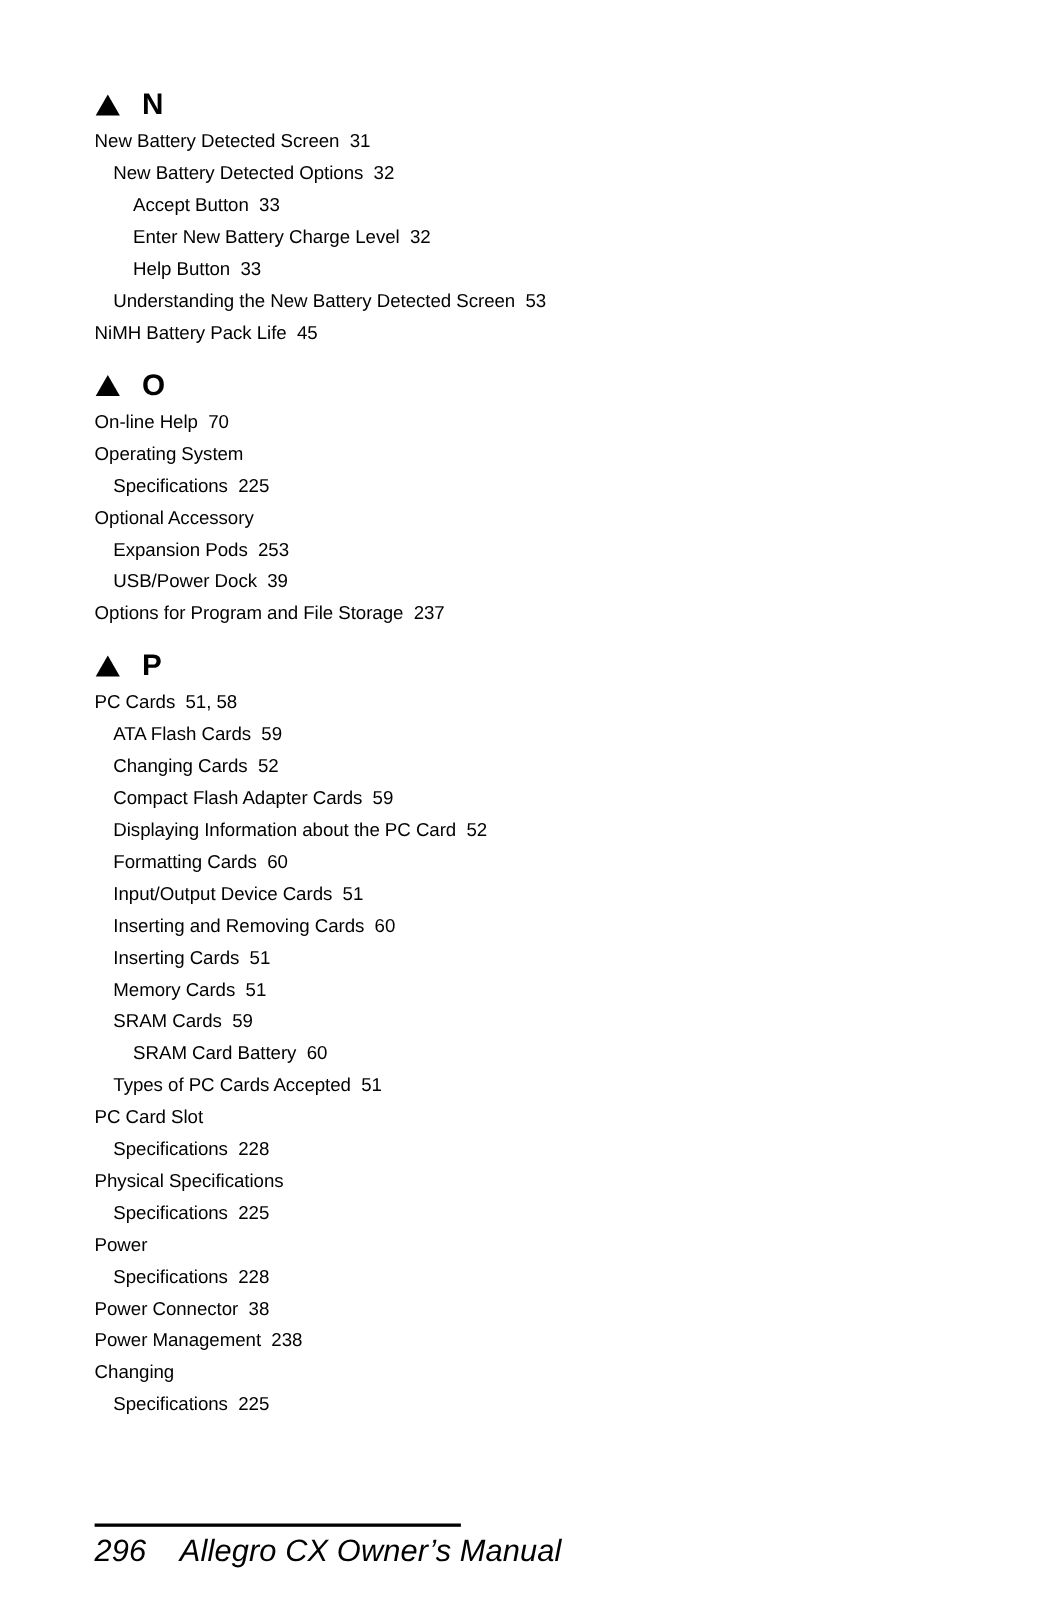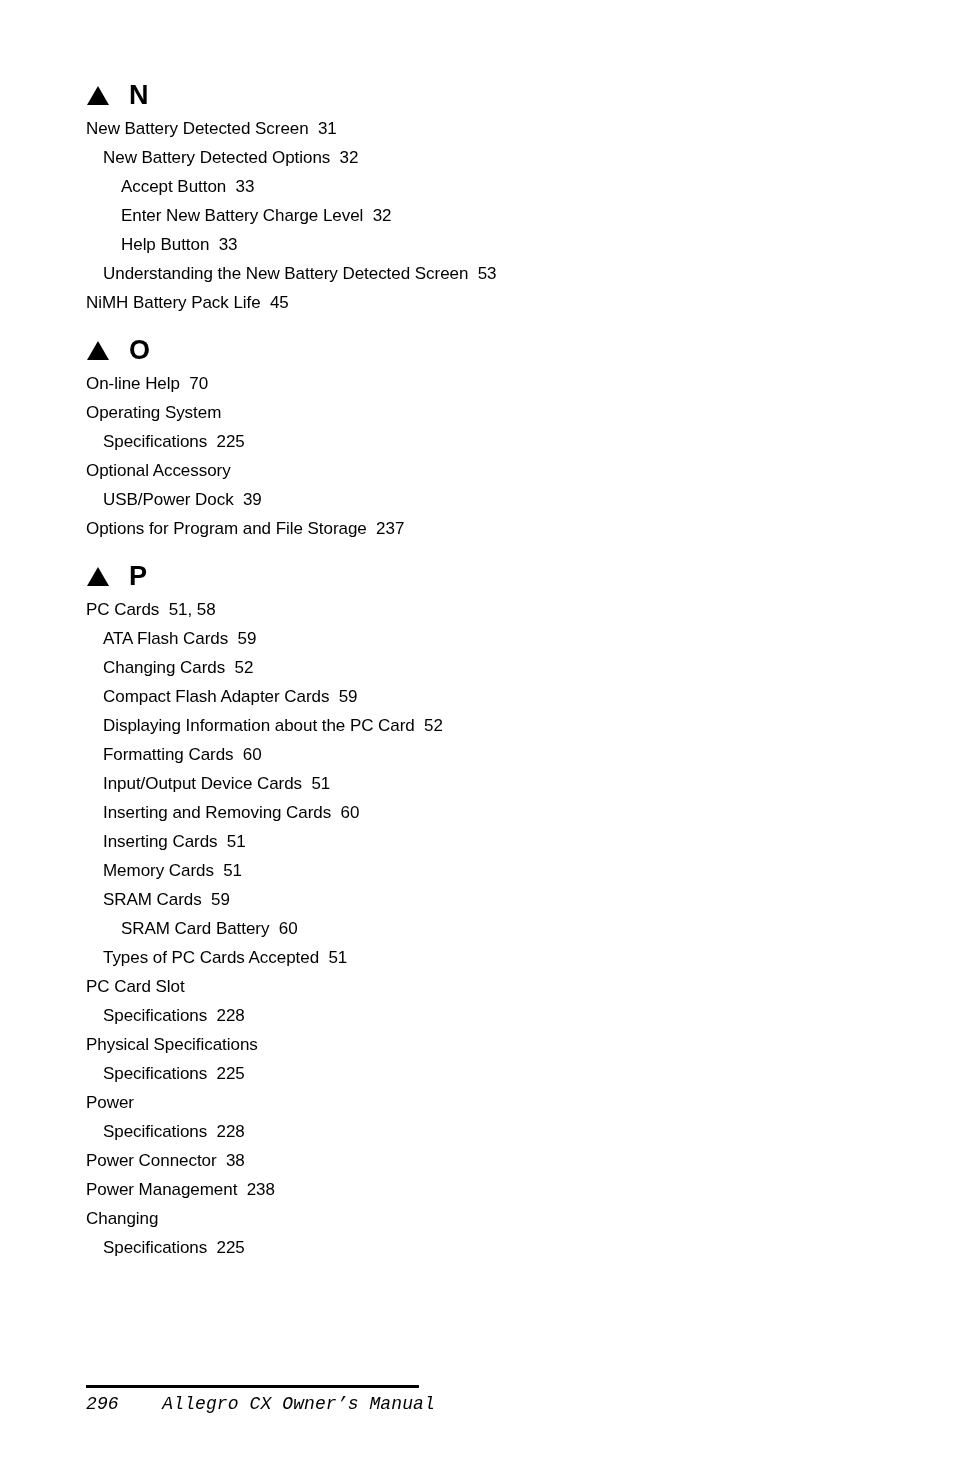--- a/index.html
+++ b/index.html
@@ -70,25 +70,24 @@
     top: 1385px;
     width: 340px;
   }
   .footer-rule {
     width: 333px;
     height: 3px;
     background: #000000;
   }
   .footer-text {
     margin-top: 6px;
-    font-size: 18px;
+    font-size: 28px;
     font-style: italic;
     white-space: pre;
     letter-spacing: 0.1px;
-    font-family: Liberation Mono, monospace;
   }
 </style>
 </head>
 <body>
 
 <div class="page">
 
   <div class="index-body">
       <div class="section-head first">
         <span class="tri-icon"></span>
@@ -102,20 +101,21 @@
       <div class="entry lvl1">Understanding the New Battery Detected Screen  53</div>
       <div class="entry lvl0">NiMH Battery Pack Life  45</div>
       <div class="section-head">
         <span class="tri-icon"></span>
         <span class="section-letter">O</span>
       </div>
       <div class="entry lvl0">On-line Help  70</div>
       <div class="entry lvl0">Operating System</div>
       <div class="entry lvl1">Specifications  225</div>
       <div class="entry lvl0">Optional Accessory</div>
+      <div class="entry lvl1">Expansion Pods  253</div>
       <div class="entry lvl1">USB/Power Dock  39</div>
       <div class="entry lvl0">Options for Program and File Storage  237</div>
       <div class="section-head">
         <span class="tri-icon"></span>
         <span class="section-letter">P</span>
       </div>
       <div class="entry lvl0">PC Cards  51, 58</div>
       <div class="entry lvl1">ATA Flash Cards  59</div>
       <div class="entry lvl1">Changing Cards  52</div>
       <div class="entry lvl1">Compact Flash Adapter Cards  59</div>

